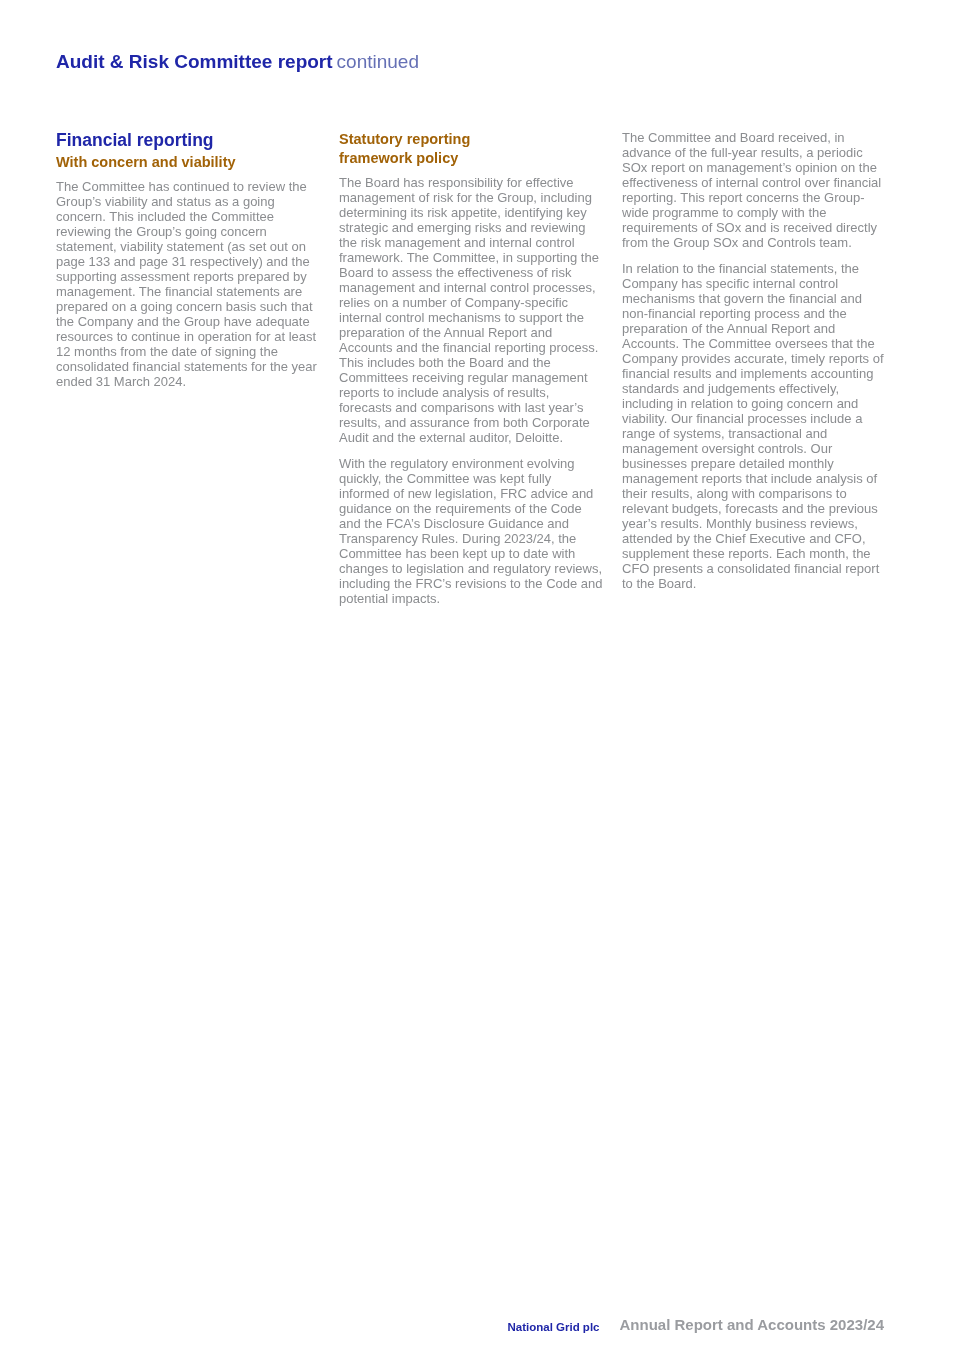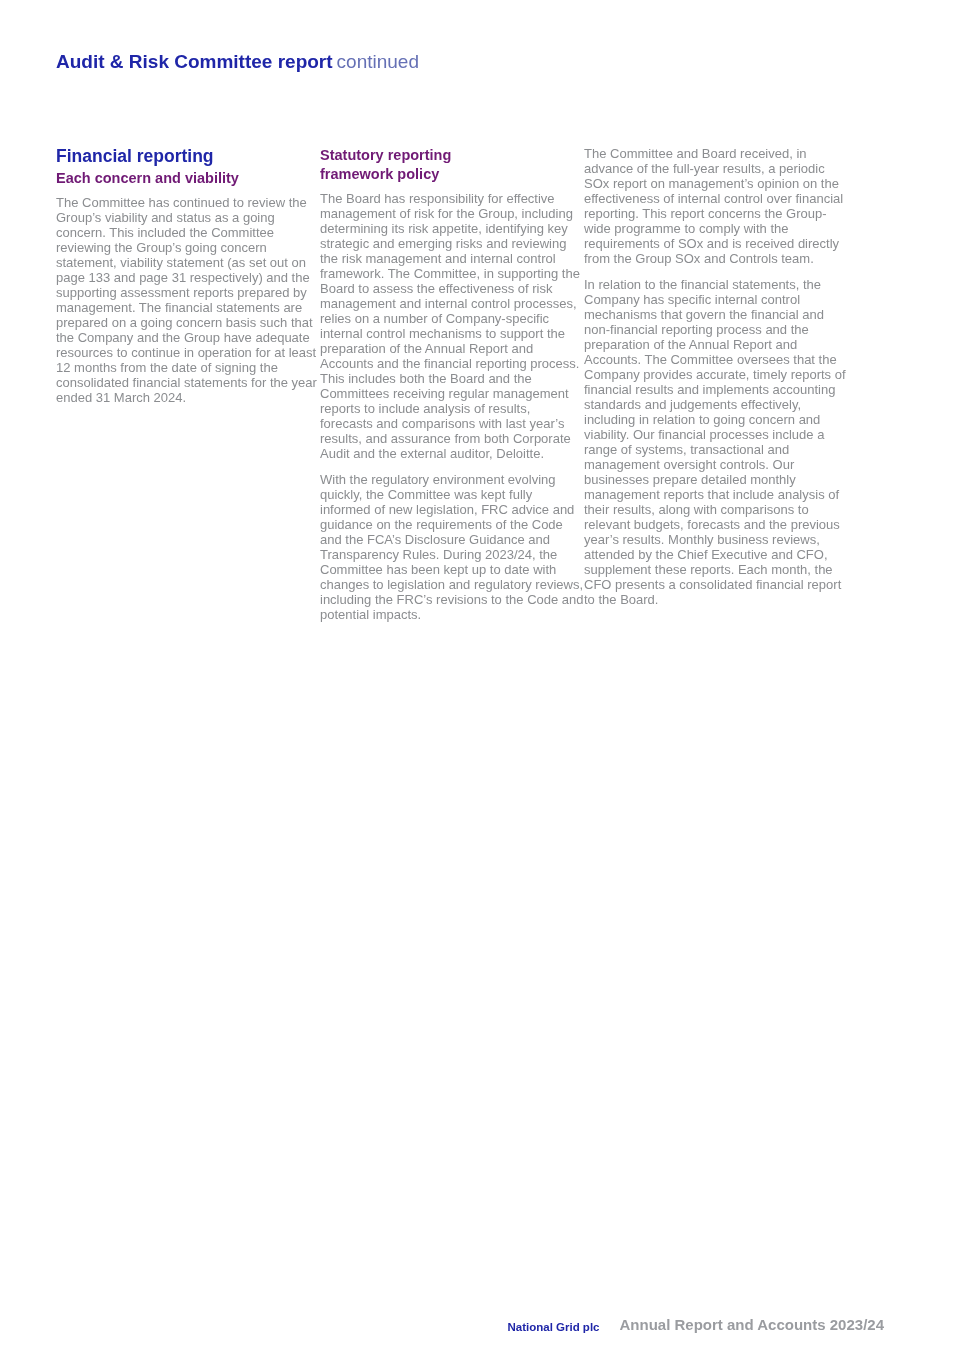--- a/index.html
+++ b/index.html
@@ -29,35 +29,35 @@
   }
   .title-cont {
     color:#6570b5;
     margin-left:4px;
   }
   .columns {
     position:absolute;
     left:56px;
     top:130px;
     display:flex;
-    margin-top:16px;
+    gap:19px;
   }
   .col { width:264px; }
   .section-heading {
     font-size:17.5px;
     line-height:21px;
     font-weight:bold;
     color:#1f26a8;
     margin:0 0 2px 0;
   }
   .sub-heading {
     font-size:14.5px;
     line-height:19px;
     font-weight:bold;
-    color:#701a75;
+    color:#a16207;
     margin:0 0 7px 0;
   }
   .sub-heading.two-line { max-width:175px; }
   .col p {
     font-size:13px;
     line-height:15px;
     color:#8b8d90;
     margin:0 0 11px 0;
   }
   .footer-page-num {
@@ -96,21 +96,21 @@
 <div class="page">
 
   <header class="page-header">
     <h1><span class="title-main">Audit &amp; Risk Committee report</span><span class="title-cont">continued</span></h1>
   </header>
 
   <main class="columns">
 
     <section class="col">
       <h2 class="section-heading">Financial reporting</h2>
-      <h3 class="sub-heading">Each concern and viability</h3>
+      <h3 class="sub-heading">With concern and viability</h3>
       <p>The Committee has continued to review the Group’s viability and status as a going concern. This included the Committee reviewing the Group’s going concern statement, viability statement (as set out on page 133 and page 31 respectively) and the supporting assessment reports prepared by management. The financial statements are prepared on a going concern basis such that the Company and the Group have adequate resources to continue in operation for at least 12 months from the date of signing the consolidated financial statements for the year ended 31 March 2024.</p>
     </section>
 
     <section class="col">
       <h3 class="sub-heading two-line">Statutory reporting framework policy</h3>
       <p>The Board has responsibility for effective management of risk for the Group, including determining its risk appetite, identifying key strategic and emerging risks and reviewing the risk management and internal control framework. The Committee, in supporting the Board to assess the effectiveness of risk management and internal control processes, relies on a number of Company-specific internal control mechanisms to support the preparation of the Annual Report and Accounts and the financial reporting process. This includes both the Board and the Committees receiving regular management reports to include analysis of results, forecasts and comparisons with last year’s results, and assurance from both Corporate Audit and the external auditor, Deloitte.</p>
       <p>With the regulatory environment evolving quickly, the Committee was kept fully informed of new legislation, FRC advice and guidance on the requirements of the Code and the FCA’s Disclosure Guidance and Transparency Rules. During 2023/24, the Committee has been kept up to date with changes to legislation and regulatory reviews, including the FRC’s revisions to the Code and potential impacts.</p>
     </section>
 
     <section class="col">

